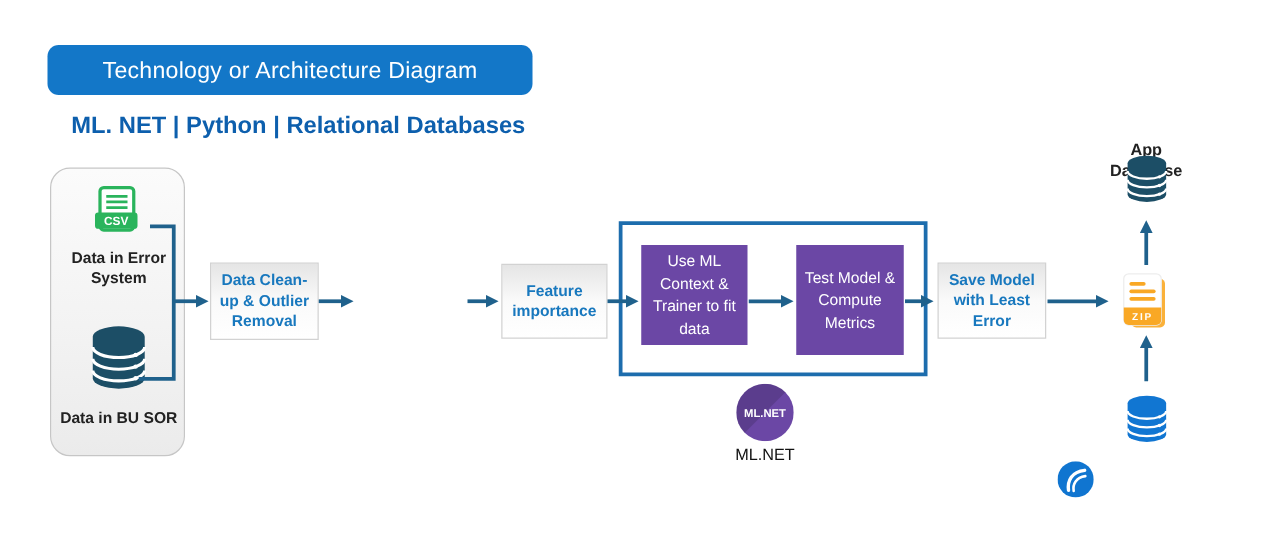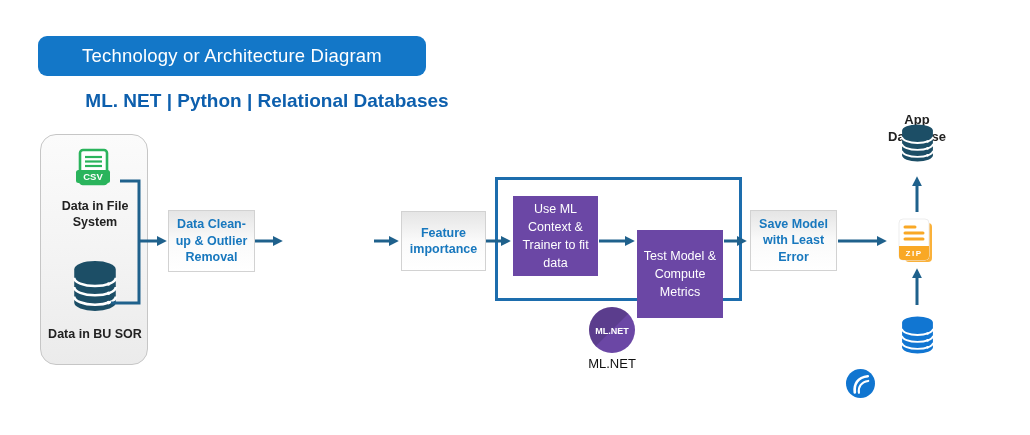--- a/index.html
+++ b/index.html
@@ -9,21 +9,21 @@
   }
   .abs { position:absolute; box-sizing:border-box; }
   .banner {
     left:38px; top:36px; width:388px; height:40px;
     background:#1377c8; border-radius:9px; color:#ffffff;
     display:flex; align-items:center; justify-content:center;
     font-size:18.5px; letter-spacing:.2px;
   }
   .subtitle {
     left:57px; top:90px; width:420px;
-    color:#0d5fad; font-weight:bold; font-size:19px;text-align:center;
+    color:#0d5fad; font-weight:bold; font-size:19px;
   }
   .srcbox {
     left:40px; top:134px; width:108px; height:231px;
     border:1.5px solid #c6c6c6; border-radius:16px;
     background:linear-gradient(180deg,#fbfbfb 0%,#f3f3f3 55%,#ebebeb 100%);
   }
   .lbl {
     font-weight:bold; font-size:12.5px; color:#222222;
     text-align:center; line-height:1.3;
   }
@@ -56,39 +56,39 @@
 
   <div class="abs srcbox">
     <svg class="abs" style="left:33px; top:13px;" width="38" height="44" viewBox="0 0 38 44">
       <rect x="6" y="2" width="27" height="34" rx="3" fill="#ffffff" stroke="#2ab45c" stroke-width="2.6"></rect>
       <line x1="11" y1="9" x2="28" y2="9" stroke="#2ab45c" stroke-width="2.2"></line>
       <line x1="11" y1="13.5" x2="28" y2="13.5" stroke="#2ab45c" stroke-width="2.2"></line>
       <line x1="11" y1="18" x2="28" y2="18" stroke="#2ab45c" stroke-width="2.2"></line>
       <rect x="2" y="22" width="34" height="13" rx="2.5" fill="#2ab45c"></rect>
       <text x="19" y="32" text-anchor="middle" font-size="9.5" font-weight="bold" fill="#ffffff">CSV</text>
     </svg>
-    <div class="abs lbl" style="left:6px; top:63px; width:96px;">Data in File System</div>
+    <div class="abs lbl" style="left:6px; top:63px; width:96px;">Data in Error System</div>
     <svg class="abs" style="left:29px; top:124px;" width="50" height="54" viewBox="0 0 48 52">
       <path d="M4 10 a20 8 0 0 1 40 0 V42 a20 8 0 0 1 -40 0 Z" fill="#1c4e66"></path>
       <path d="M4 18 a20 8 0 0 0 40 0" fill="none" stroke="#ffffff" stroke-width="2.4"></path>
       <path d="M4 27 a20 8 0 0 0 40 0" fill="none" stroke="#ffffff" stroke-width="2.4"></path>
       <path d="M4 36 a20 8 0 0 0 40 0" fill="none" stroke="#ffffff" stroke-width="2.4"></path>
       <circle cx="37" cy="24" r="1.7" fill="#ffffff"></circle>
       <circle cx="37" cy="33" r="1.7" fill="#ffffff"></circle>
       <circle cx="37" cy="42" r="1.7" fill="#ffffff"></circle>
     </svg>
     <div class="abs lbl" style="left:6px; top:191px; width:96px;">Data in BU SOR</div>
   </div>
 
   <div class="abs pbox" style="left:168px; top:210px; width:87px; height:62px;">Data Clean-up &amp; Outlier Removal</div>
   <div class="abs pbox" style="left:401px; top:211px; width:85px; height:60px;">Feature importance</div>
 
   <div class="abs group"></div>
   <div class="abs purple" style="left:513px; top:196px; width:85px; height:80px;">Use ML Context &amp; Trainer to fit data</div>
-  <div class="abs purple" style="left:637px; top:196px; width:86px; height:88px;margin-top:34px;">Test Model &amp; Compute Metrics</div>
+  <div class="abs purple" style="left:637px; top:196px; width:86px; height:88px;">Test Model &amp; Compute Metrics</div>
 
   <svg class="abs" style="left:589px; top:307px;" width="46" height="46" viewBox="0 0 46 46">
     <circle cx="23" cy="23" r="23" fill="#6b47a5"></circle>
     <path d="M39.3 6.7 A23 23 0 0 0 6.7 39.3 Z" fill="rgba(0,0,0,0.14)"></path>
     <text x="23" y="26.5" text-anchor="middle" font-size="9" font-weight="bold" fill="#ffffff">ML.NET</text>
   </svg>
   <div class="abs caption" style="left:580px; top:356px; width:64px;">ML.NET</div>
 
   <div class="abs pbox" style="left:750px; top:210px; width:87px; height:61px;">Save Model with Least Error</div>
 

